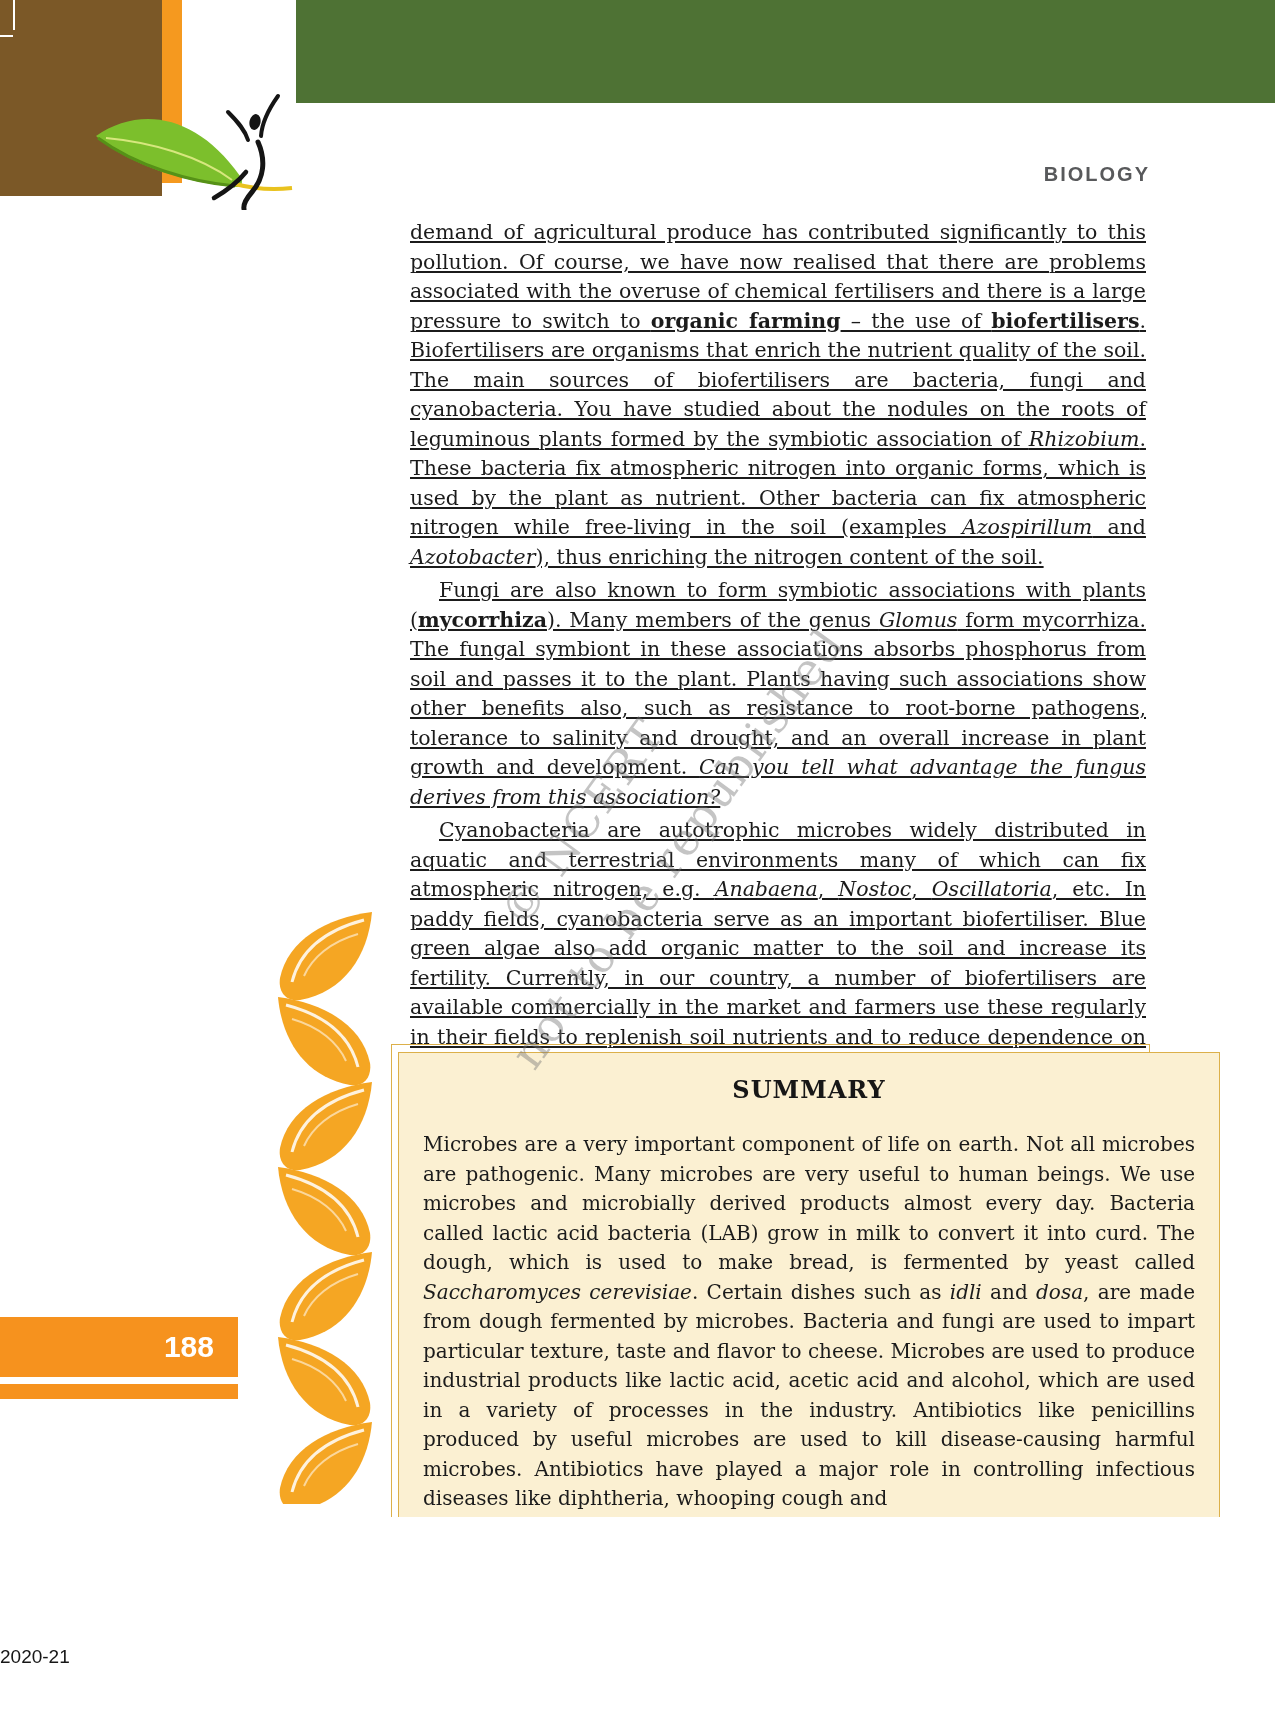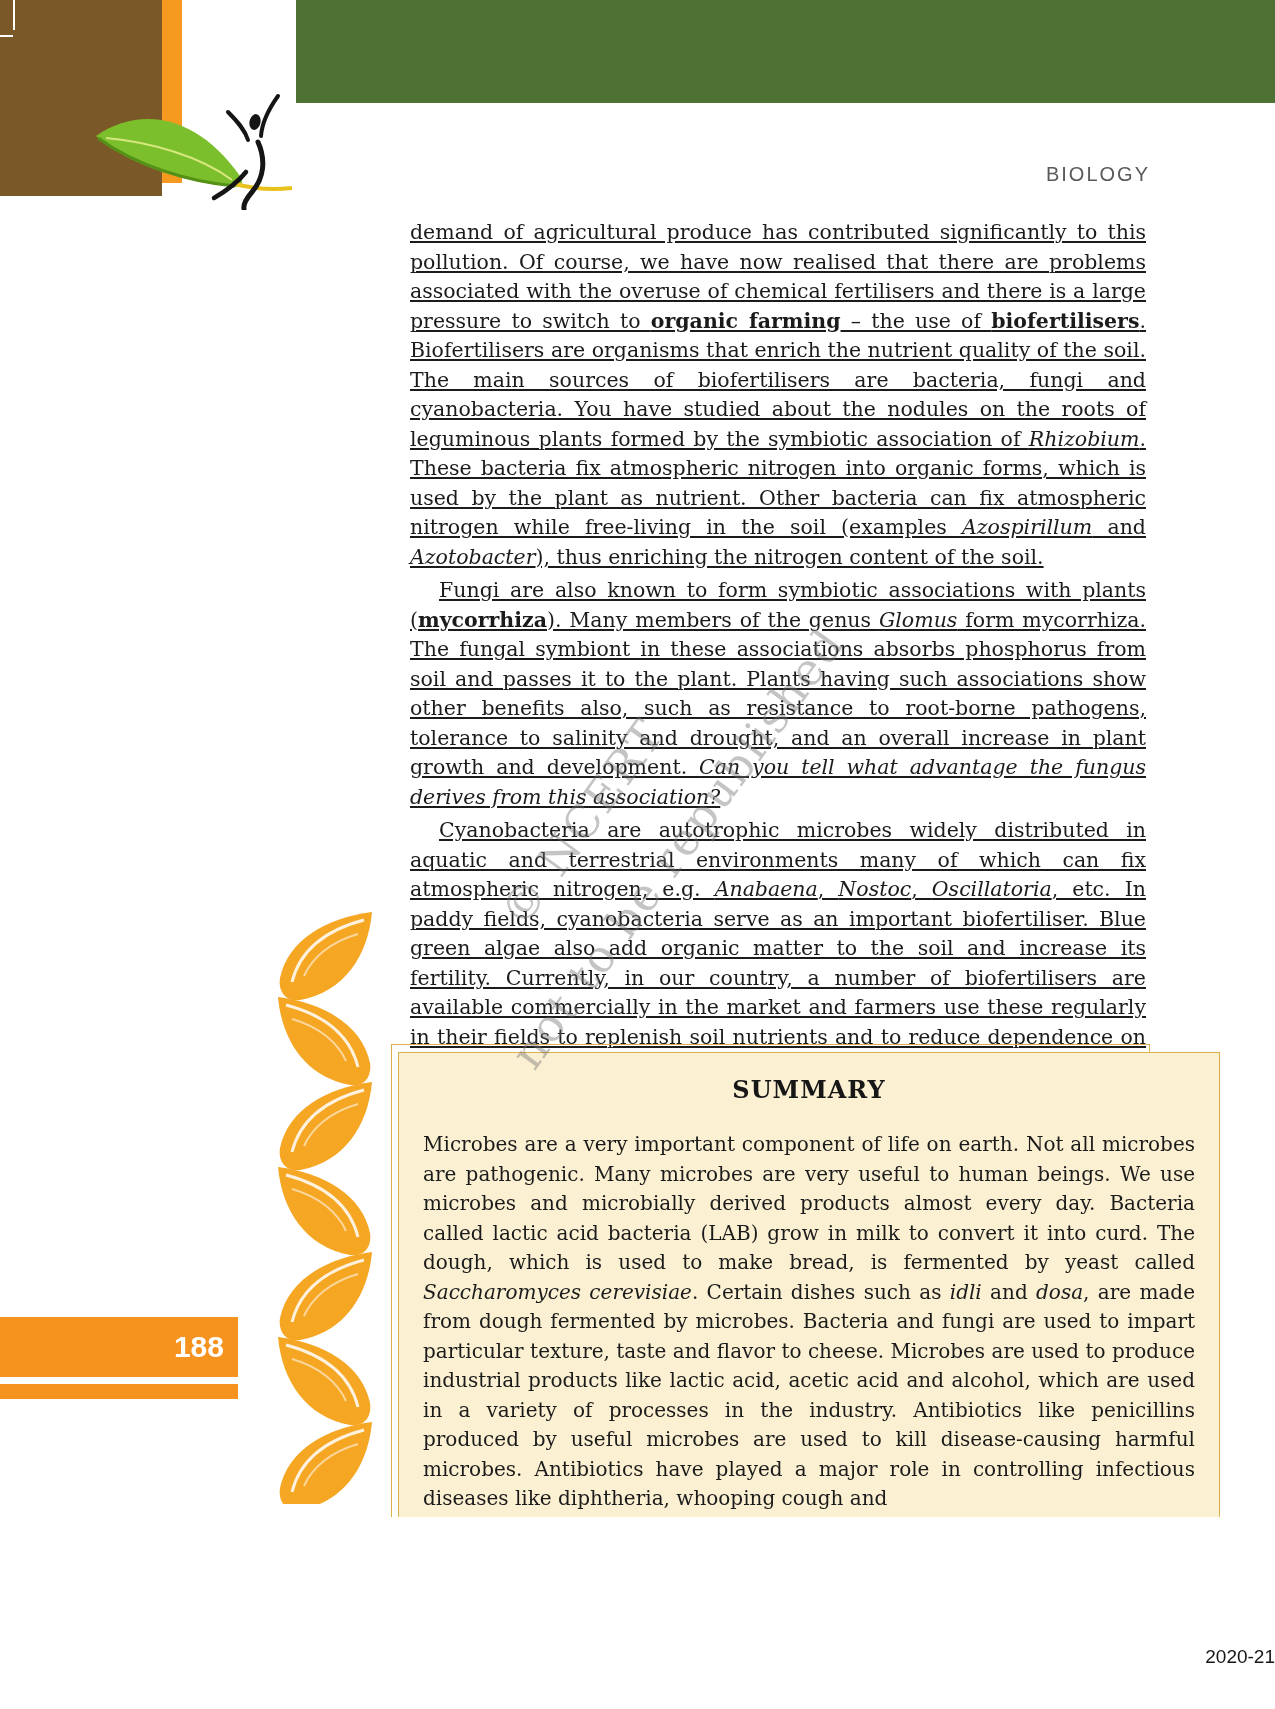--- a/index.html
+++ b/index.html
@@ -12,21 +12,21 @@
   
   .green-band{position:absolute;left:296px;top:0;width:979px;height:103px;background:var(--c-band);}
   .brown-box{position:absolute;left:0;top:0;width:162px;height:196px;background:var(--c-brown);}
   .cropmark-v{position:absolute;left:13px;top:0;width:2px;height:30px;background:#ffffff;}
   .cropmark-h{position:absolute;left:0;top:35px;width:13px;height:2px;background:#ffffff;}
   .orange-stripe{position:absolute;left:162px;top:0;width:20px;height:183px;background:var(--c-orange);}
   .logo{position:absolute;left:92px;top:92px;width:215px;height:118px;}
   .running-head{
     position:absolute;left:950px;top:163px;width:200px;text-align:right;
     font-family:"Liberation Sans",sans-serif;font-size:20px;letter-spacing:2px;
-    color:#58595b;font-weight:normal;
+    color:#58595b;font-weight:bold;
   }
   
   .body-text{
     position:absolute;left:406px;top:214px;width:744px;
     font-size:20.5px;line-height:29.5px;text-align:justify;color:var(--c-text);
   }
   .body-text p{margin:4px;text-decoration:underline;}
   .body-text p.indent{text-indent:29px;}
   .b{font-weight:bold;}
   .i{font-style:italic;}
@@ -57,26 +57,26 @@
   .summary-text{
     margin-top:26px;padding:0 24px;font-size:20px;line-height:29.5px;
     text-align:justify;color:var(--c-text);
   }
   .summary-text p{margin:0;}
   
   .leaf-spiral{position:absolute;left:272px;top:910px;width:106px;height:594px;z-index:3;}
   .pagenum-block{
     position:absolute;left:0;top:1317px;width:238px;height:60px;background:var(--c-orange2);
     color:#ffffff;font-family:"Liberation Sans",sans-serif;font-weight:bold;
-    font-size:30px;line-height:60px;text-align:right;padding-right:14px;box-sizing:border-box;
+    font-size:30px;line-height:60px;text-align:right;padding-right:24px;box-sizing:border-box;
   }
   .pagenum-bar{position:absolute;left:0;top:1384px;width:238px;height:15px;background:var(--c-orange2);}
   
   .footer-year{
-    position:absolute;left:0;top:1646px;width:100%;text-align:right;
+    position:absolute;left:0;top:1646px;width:100%;text-align:left;
     font-family:"Liberation Sans",sans-serif;font-size:19px;color:#161616;
   }
 </style>
 </head>
 <body>
 
 <div class="page" style="--c-band: #4E7234; --c-brown: #7B5827; --c-orange: #F5991F; --c-orange2: #F6921E; --c-cream: #FBF0D2; --c-gold: #DCB04A; --c-text: #1b1b1b;">
 
   <div class="green-band"></div>
   <div class="brown-box">

